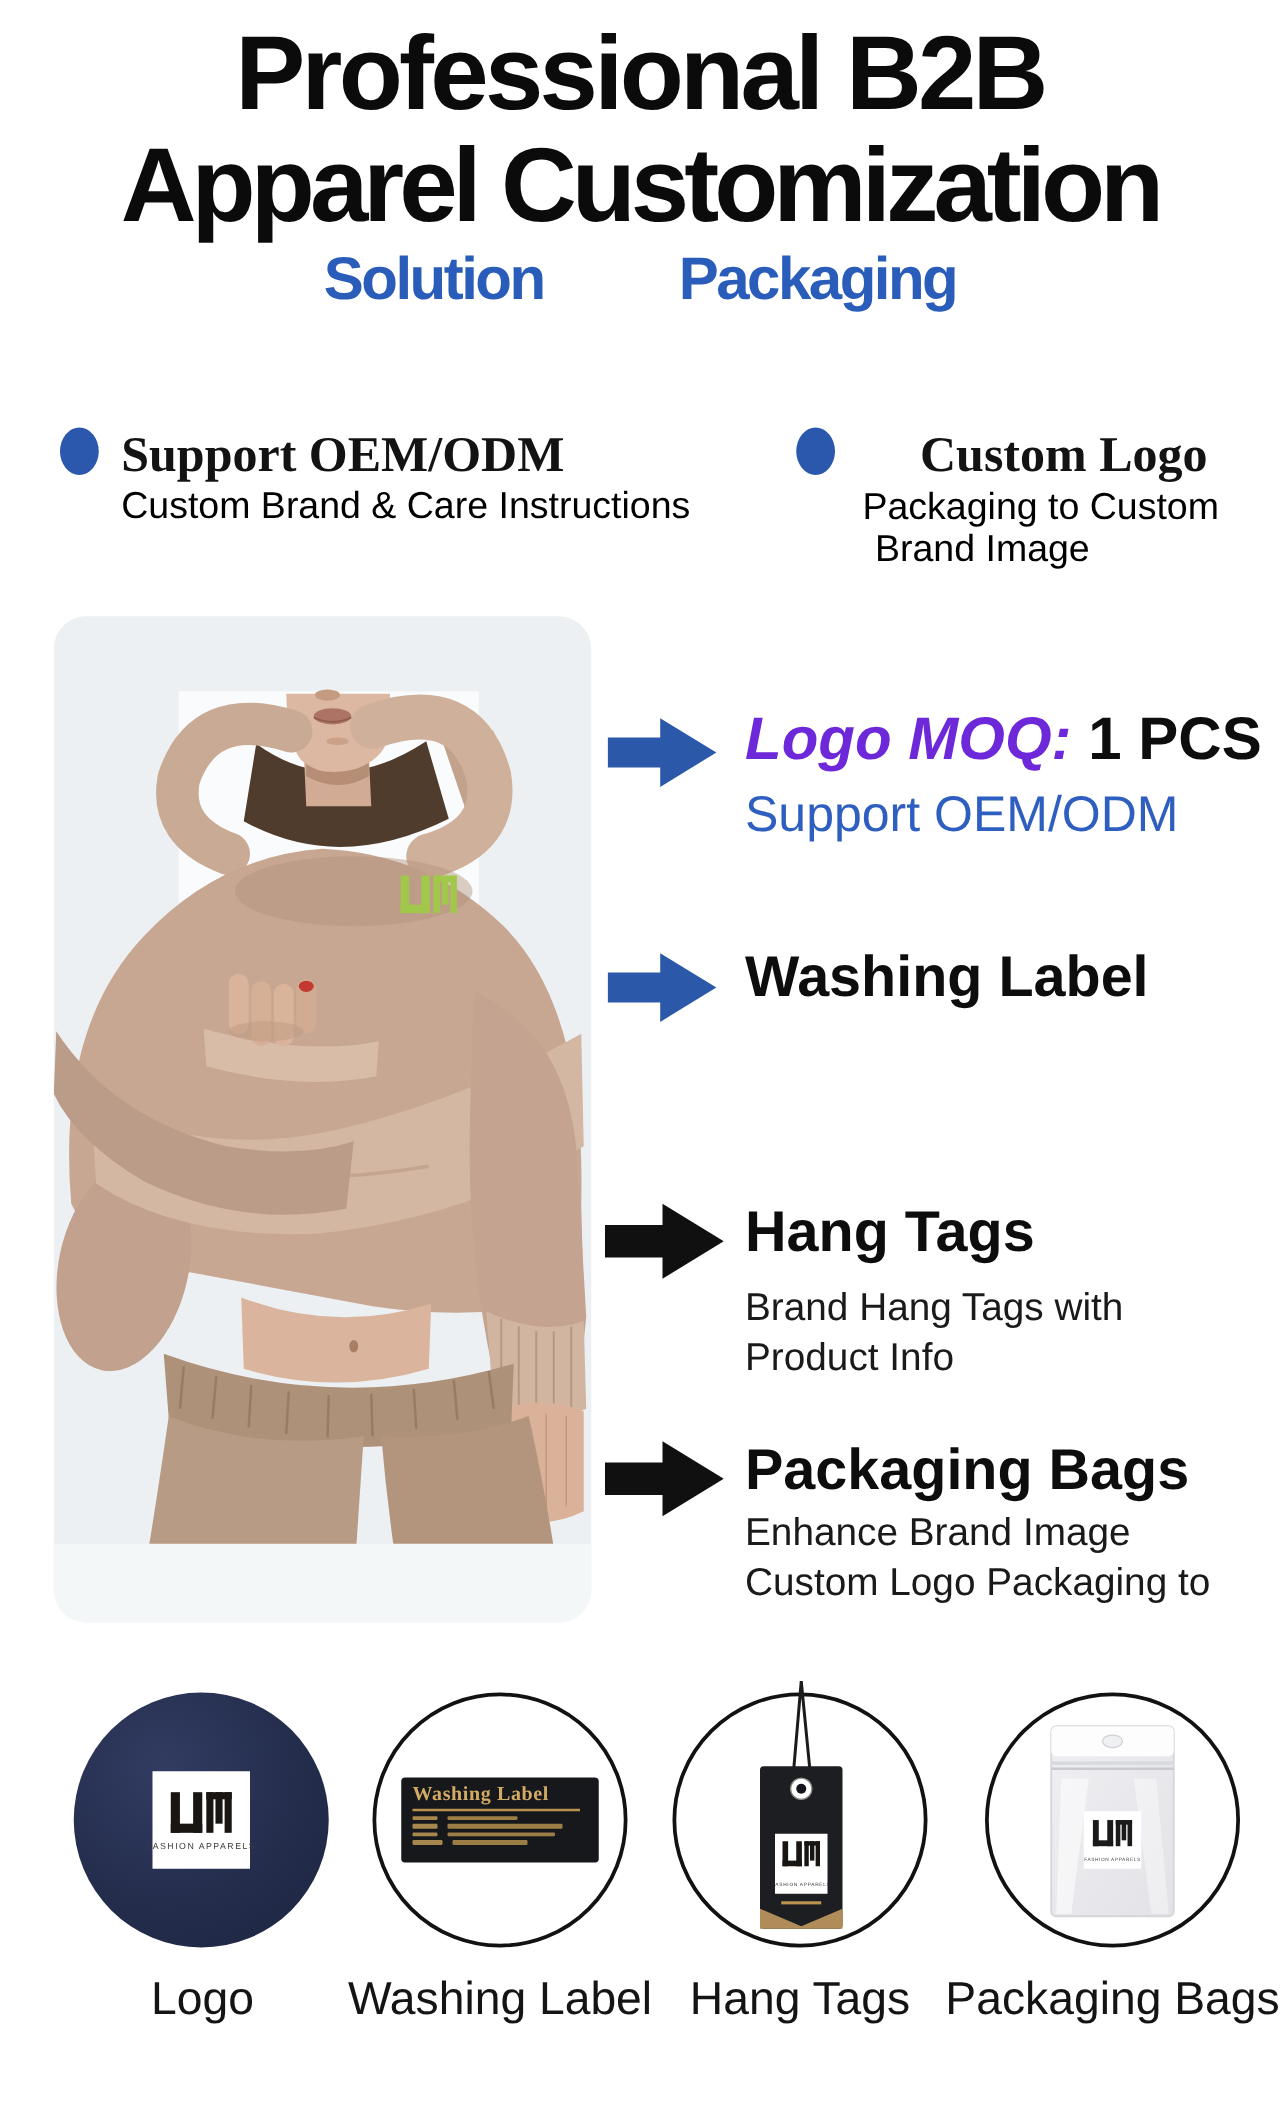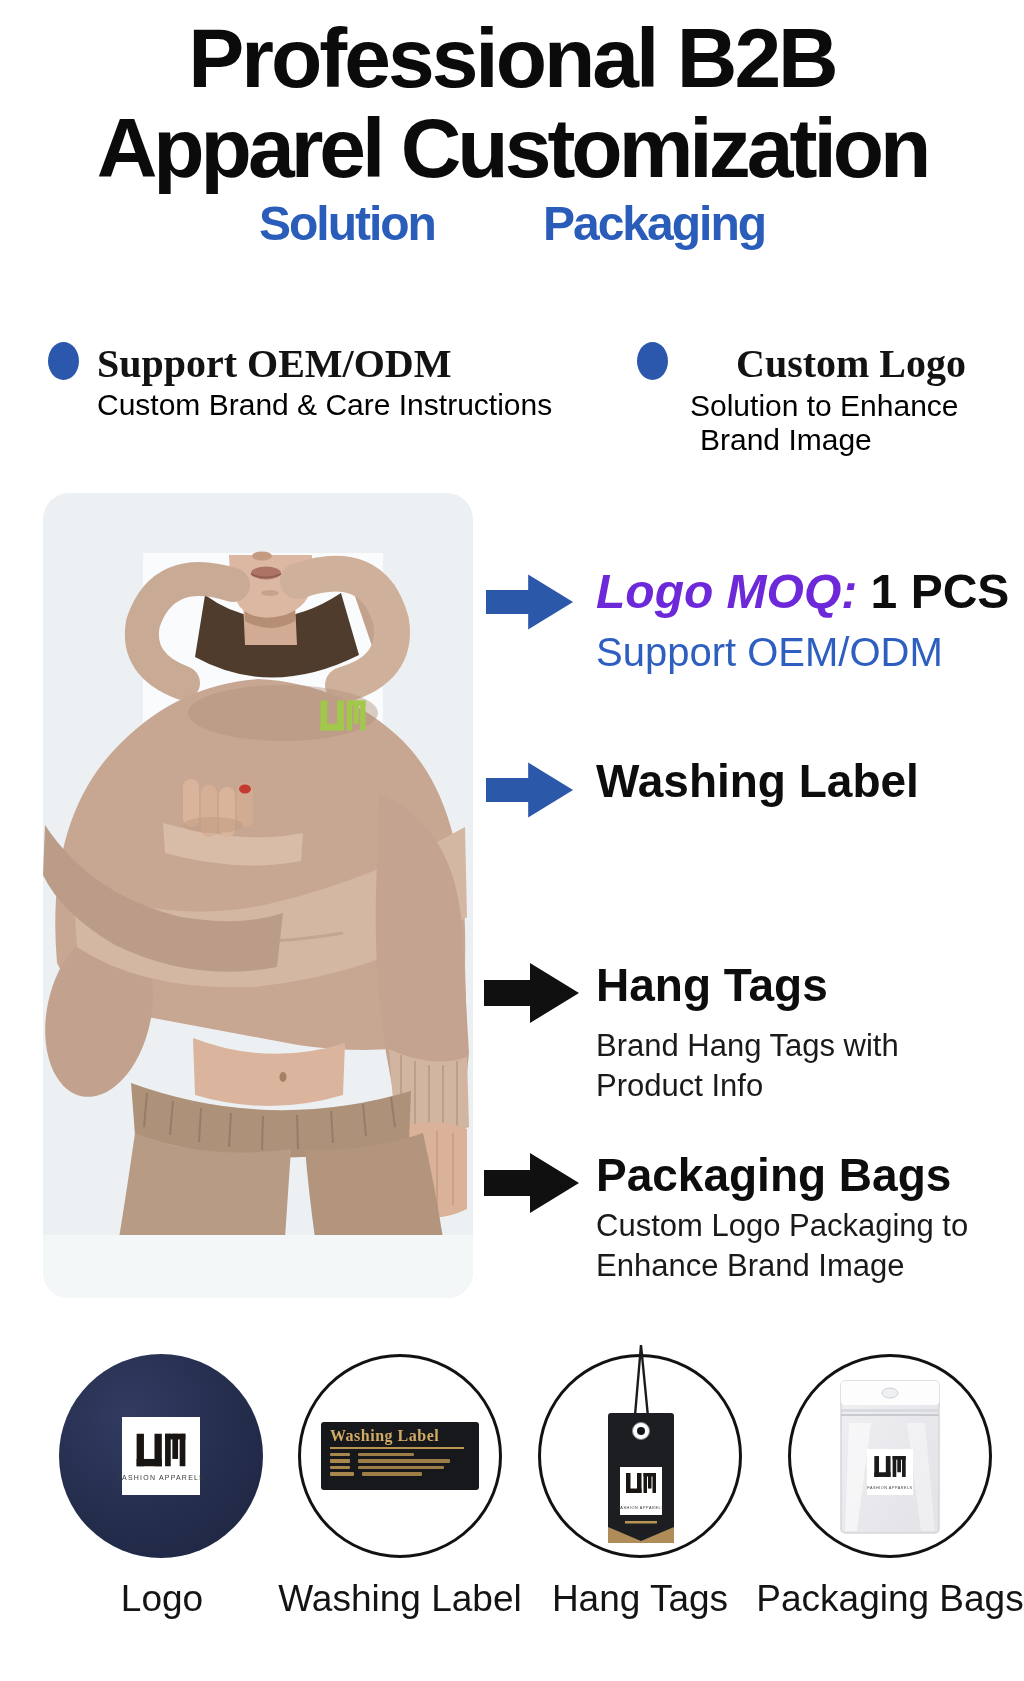--- a/index.html
+++ b/index.html
@@ -103,21 +103,21 @@
     <span>Packaging</span>
   </div>
 
   <span class="bullet-dot dot-left"></span>
   <div class="bullet-heading bh-left">Support OEM/ODM</div>
   <div class="bullet-sub bs-left">Custom Brand &amp; Care Instructions</div>
 
   <span class="bullet-dot dot-right"></span>
   <div class="bullet-heading bh-right">Custom Logo</div>
   <div class="bullet-sub bs-right">
-    <div>Solution to Enhance</div>
+    <div>Packaging to Custom</div>
     <div class="l2">Brand Image</div>
   </div>
 
   <div class="photo-card">
     <svg width="430" height="745" viewBox="0 0 430 745">
       <rect x="100" y="60" width="240" height="330" fill="#fafbfc"></rect>
 
       <path d="M162,102 Q225,148 298,100 L316,162 Q228,206 152,164 Z" fill="#4f3c2c"></path>
 
       <path d="M200,108 L252,110 L254,152 L202,152 Z" fill="#d2ab95"></path>
@@ -202,22 +202,22 @@
     <div>Product Info</div>
   </div>
 
   <div class="arrow a4">
       <svg viewBox="0 0 96 74" class="arr-black">
         <use href="#arr"></use>
       </svg>
     </div>
   <div class="feat-heading h4">Packaging Bags</div>
   <div class="feat-sub s4">
+    <div>Enhance Brand Image</div>
     <div>Custom Logo Packaging to</div>
-    <div>Enhance Brand Image</div>
   </div>
 
   <div class="circle c1">
     <div class="fabric-label">
       <svg width="52" height="36" viewBox="0 0 64 44">
           <use href="#um" fill="#181512"></use>
         </svg>
       <div class="brand-name">FASHION APPARELS</div>
     </div>
   </div>

